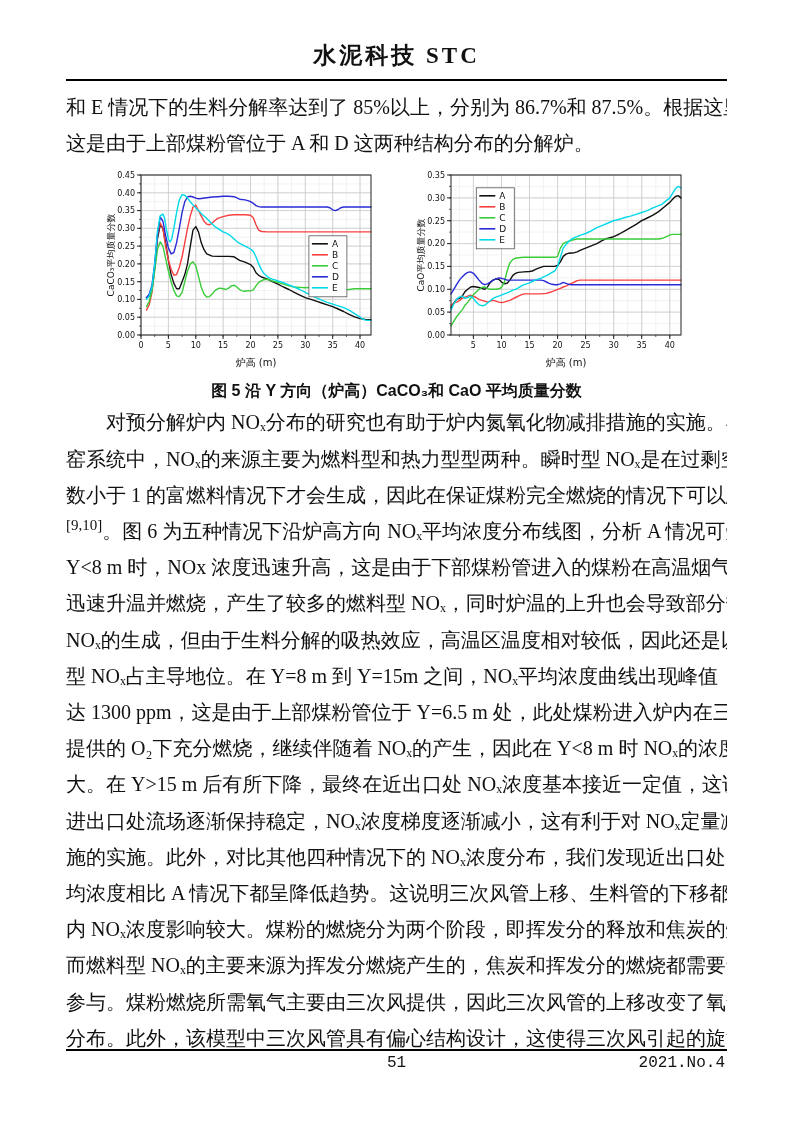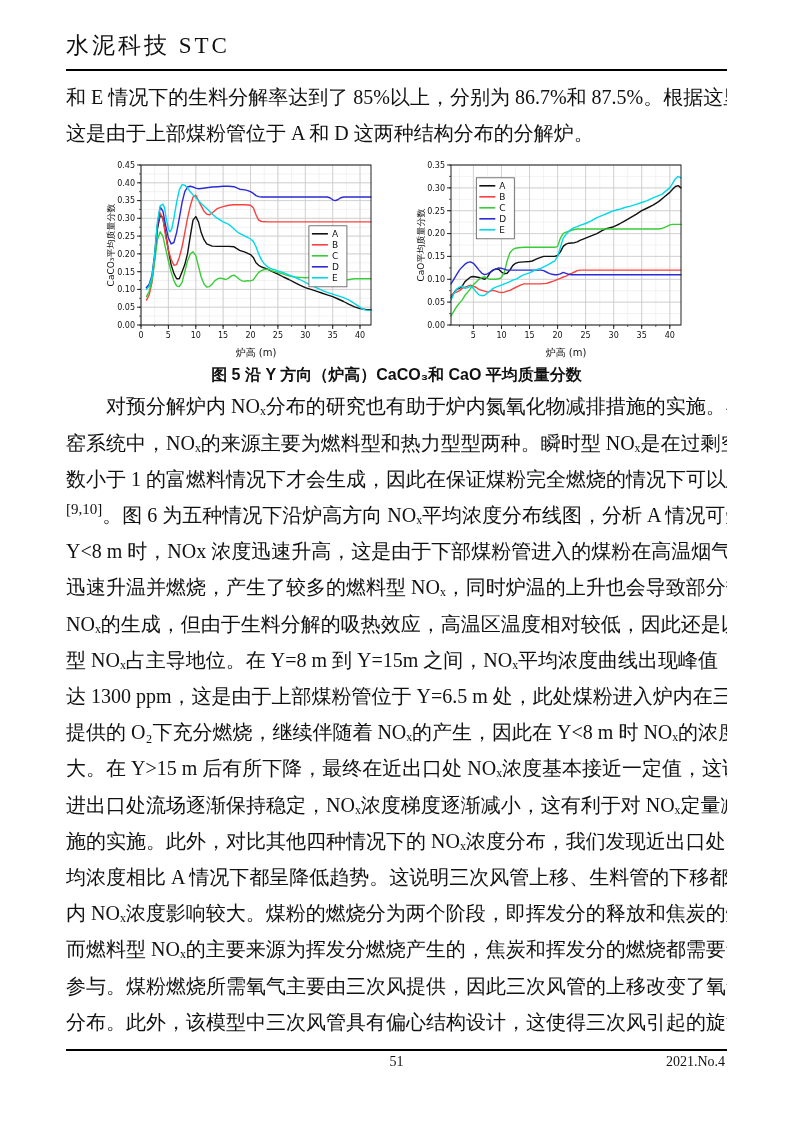--- a/index.html
+++ b/index.html
@@ -1,34 +1,34 @@
 <!DOCTYPE html>
 <html><head>
 <meta charset="utf-8">
 <style>
   html,body{margin:0;padding:0;background:#9a9a9a;}
   .page{position:relative;width:793px;height:1122px;margin:0 auto;background:#ffffff;
         overflow:hidden;color:#111;font-family:"Liberation Serif","DejaVu Serif",serif;}
   .content{position:absolute;left:66px;right:66px;top:0;}
-  .header{padding-top:30px;text-align:left;font-size:23px;font-weight:normal;letter-spacing:3px;}
+  .header{padding-top:40px;text-align:center;font-size:23px;font-weight:bold;letter-spacing:3px;}
   .header-rule{margin-top:8px;border-top:2.5px solid #000;height:0;}
   .intro{margin-top:8px;}
   .tline{font-size:20px;line-height:36.2px;text-align:justify;text-align-last:justify;
          white-space:nowrap;overflow:hidden;}
   .tline.last{text-align-last:left;}
   .tline.indent{text-indent:40px;}
   sup{font-size:15px;line-height:0;vertical-align:super;}
   .figs{display:flex;justify-content:center;gap:36px;margin-top:8px;
         font-family:"DejaVu Sans","Liberation Sans",sans-serif;}
   .chart{width:274px;height:200px;}
-  .caption{text-align:center;font-weight:bold;font-size:16px;margin-top:6px;
+  .caption{text-align:center;font-weight:bold;font-size:16px;margin-top:12px;
            font-family:"Liberation Sans","DejaVu Sans",sans-serif;}
   .bodytext{margin-top:2px;}
   .footer{position:absolute;left:66px;right:66px;top:1049px;border-top:2.5px solid #000;
-          font-family:Liberation Serif, serif;font-size:14px;height:24px;}
+          font-family:Liberation Mono, monospace;font-size:16px;height:24px;}
   .footer .pn{position:absolute;left:0;right:0;top:3px;text-align:center;}
   .footer .issue{position:absolute;right:2px;top:3px;}
   svg text{fill:#111;}
 </style>
 </head>
 <body>
 
 <div class="page">
   <div class="content">
 

